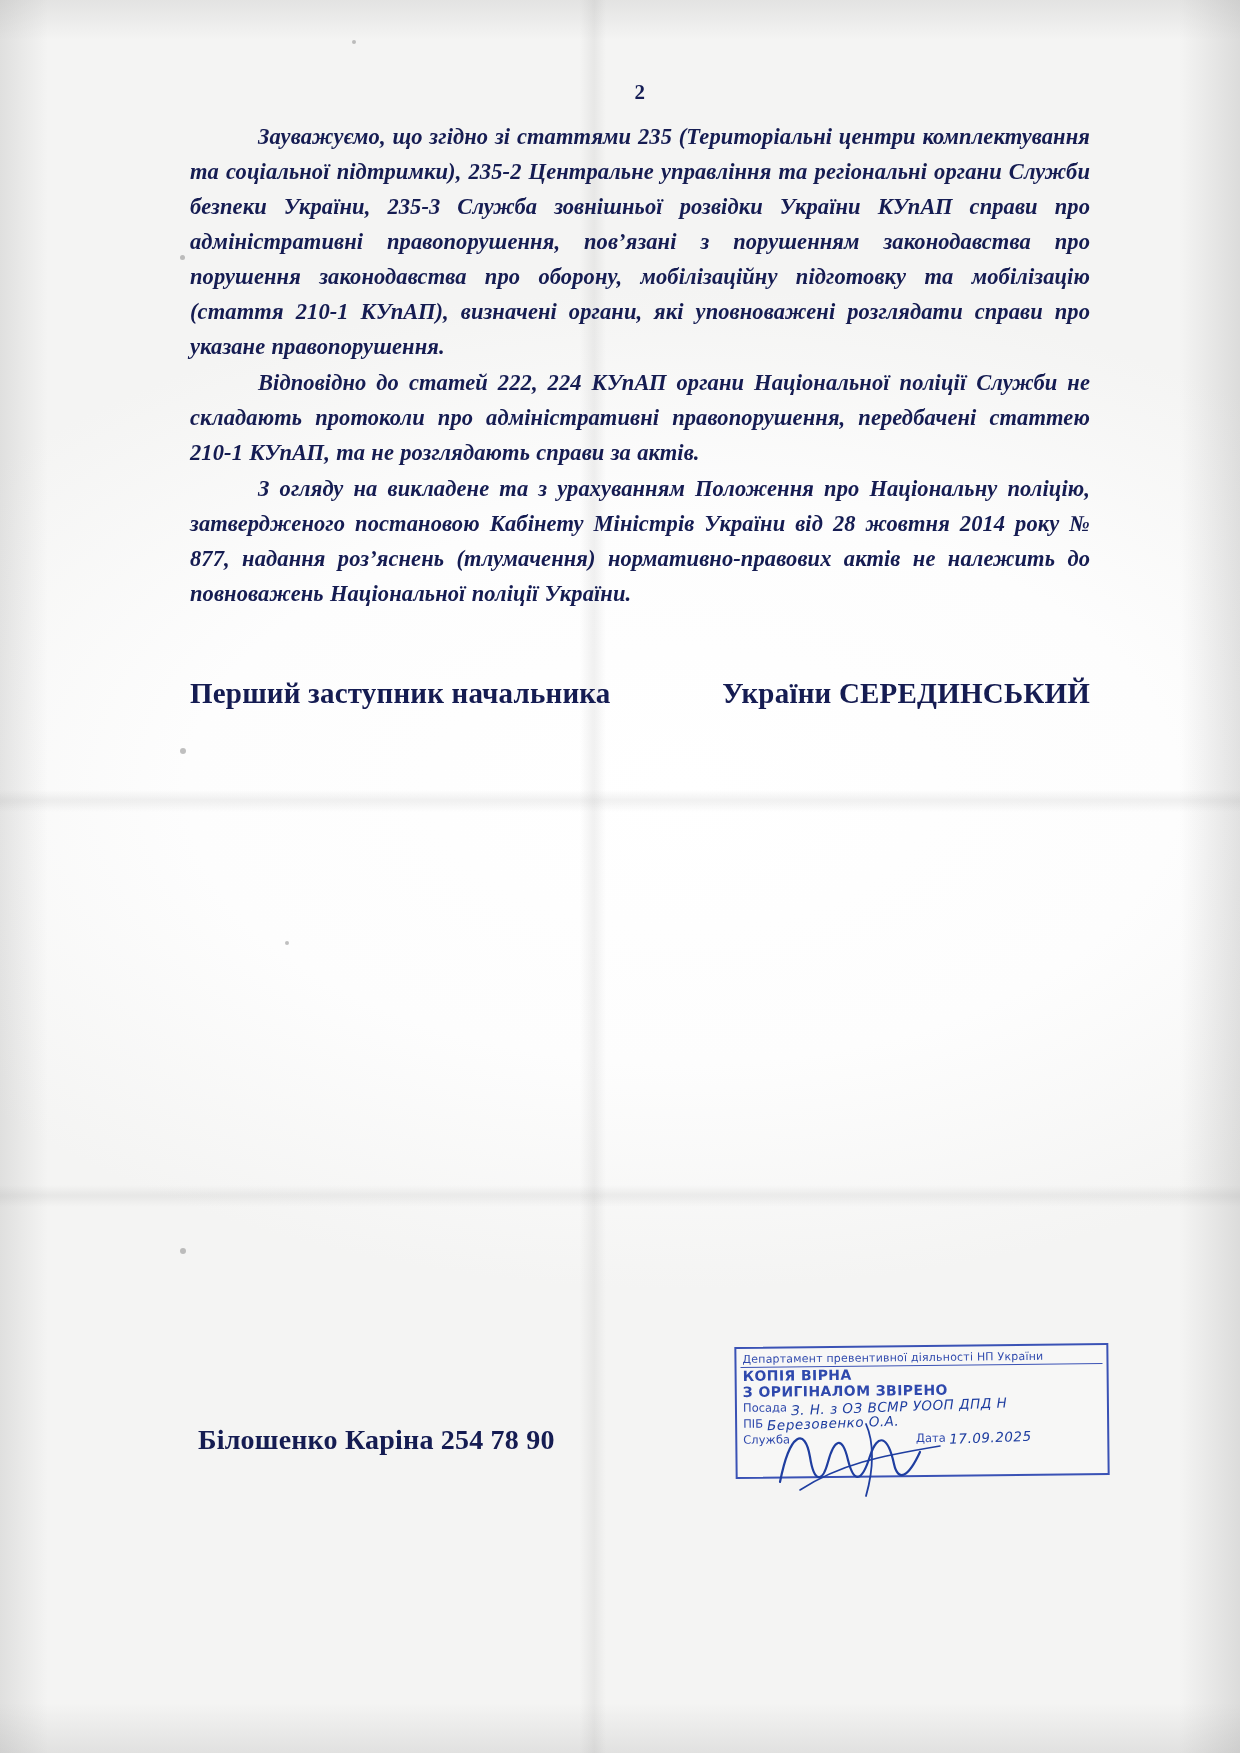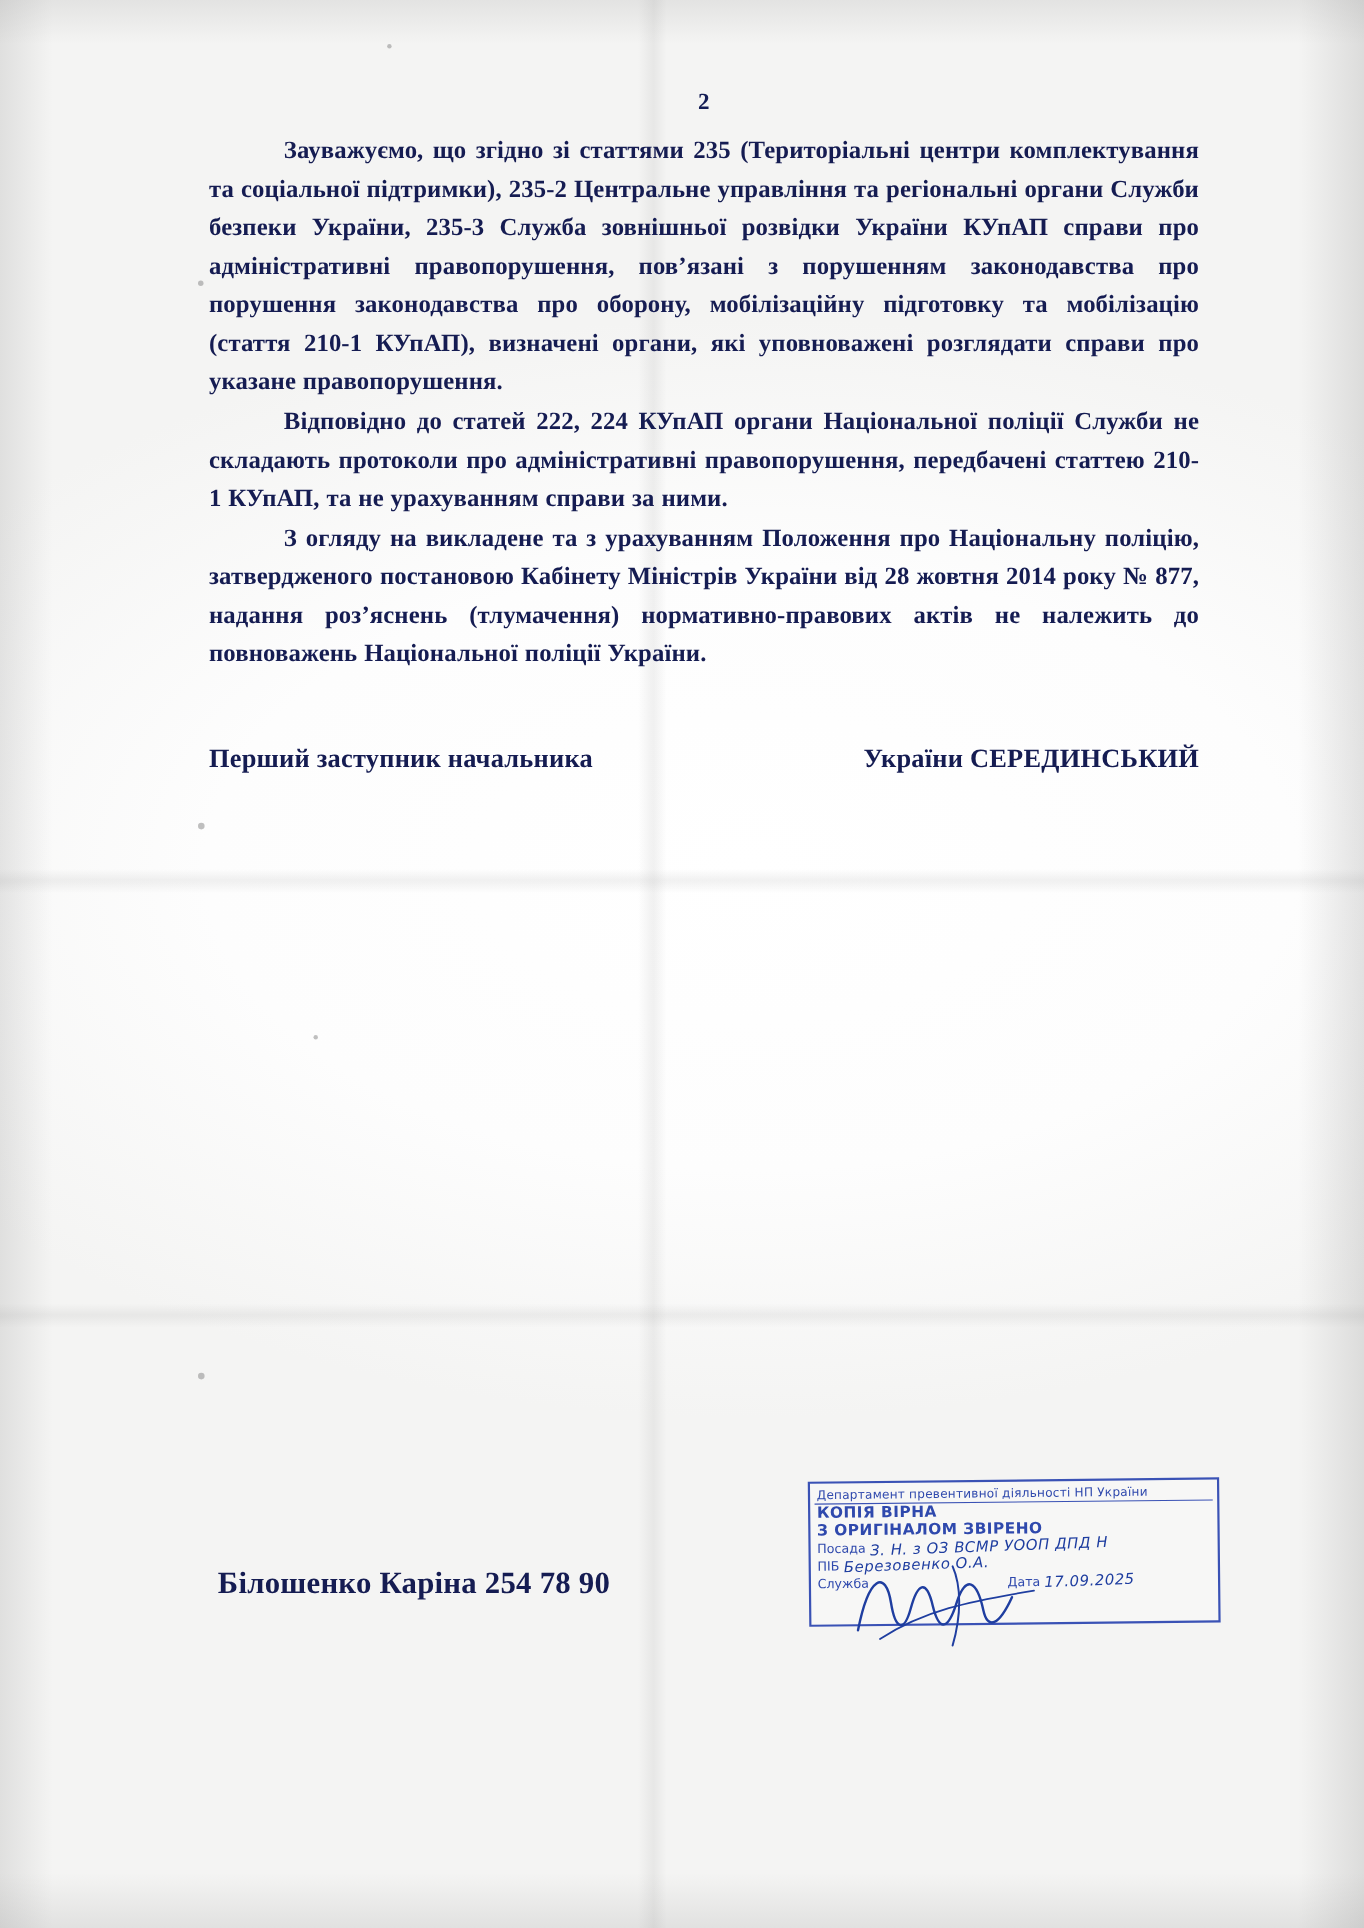--- a/index.html
+++ b/index.html
@@ -79,41 +79,42 @@
   p.para {
     margin: 0 0 1px 0;
     font-size: 22.5px;
     line-height: 35px;
     color: #151c52;
     text-align: justify;
     text-indent: 68px;
     font-weight: 600;
     letter-spacing: 0.1px;
     word-spacing: 0.5px;
+    font-style: italic;
   }
   .u-red {
     position: relative;
     background-image: linear-gradient(#c0392b, #c0392b);
     background-repeat: no-repeat;
     background-size: 100% 2.6px;
     background-position: 0 1.16em;
   }
   .u-bothblue {
     background-image: linear-gradient(#2b3ea8, #2b3ea8);
     background-repeat: no-repeat;
     background-size: 100% 2.4px;
     background-position: 0 1.12em;
   }
 
   .signature-block {
     margin-top: 66px;
     display: flex;
     justify-content: space-between;
     align-items: baseline;
-    font-size: 24px;
+    font-size: 29px;
     font-weight: 700;
     color: #151c52;
   }
   .signature-title { letter-spacing: 0.2px; }
   .signature-name { letter-spacing: 0.2px; }
 
   .contact-line {
     position: absolute;
     left: 198px;
     top: 1424px;
@@ -214,21 +215,21 @@
 
   <div class="content">
 
     <div class="page-number">2</div>
 
     <p class="para">
       <span>Зауважуємо, що згідно зі статтями 235 (Територіальні центри комплектування та соціальної підтримки), 235-2 Центральне управління та регіональні органи Служби безпеки України, 235-3 Служба зовнішньої розвідки України КУпАП справи про адміністративні правопорушення, пов’язані з порушенням законодавства про порушення законодавства про оборону, мобілізаційну підготовку та мобілізацію (стаття 210-1 КУпАП), визначені органи, які уповноважені розглядати справи  про указане правопорушення.</span>
     </p>
 
     <p class="para">
-      <span>Відповідно до статей 222, 224 КУпАП </span><span class="u-bothblue">органи Національної поліції</span><span> </span><span class="u-bothblue">Служби</span><span class="u-red"> не складають протоколи про адміністративні правопорушення,</span><span> </span><span class="u-bothblue">передбачені статтею 210-1 КУпАП,</span><span class="u-red"> та не урахуванням справи за ними.</span>
+      <span>Відповідно до статей 222, 224 КУпАП </span><span class="u-bothblue">органи Національної поліції</span><span> </span><span class="u-bothblue">Служби</span><span class="u-red"> не складають протоколи про адміністративні правопорушення,</span><span> </span><span class="u-bothblue">передбачені статтею 210-1 КУпАП,</span><span class="u-red"> та не розглядають справи за актів.</span>
     </p>
 
     <p class="para">
       <span>З огляду на викладене та з урахуванням Положення про Національну поліцію, затвердженого постановою Кабінету Міністрів України від 28 жовтня  2014 року № 877, надання роз’яснень (тлумачення) нормативно-правових актів не належить до повноважень Національної поліції України.</span>
     </p>
 
     <div class="signature-block">
       <span class="signature-title">Перший заступник начальника</span>
       <span class="signature-name">України СЕРЕДИНСЬКИЙ</span>
     </div>

